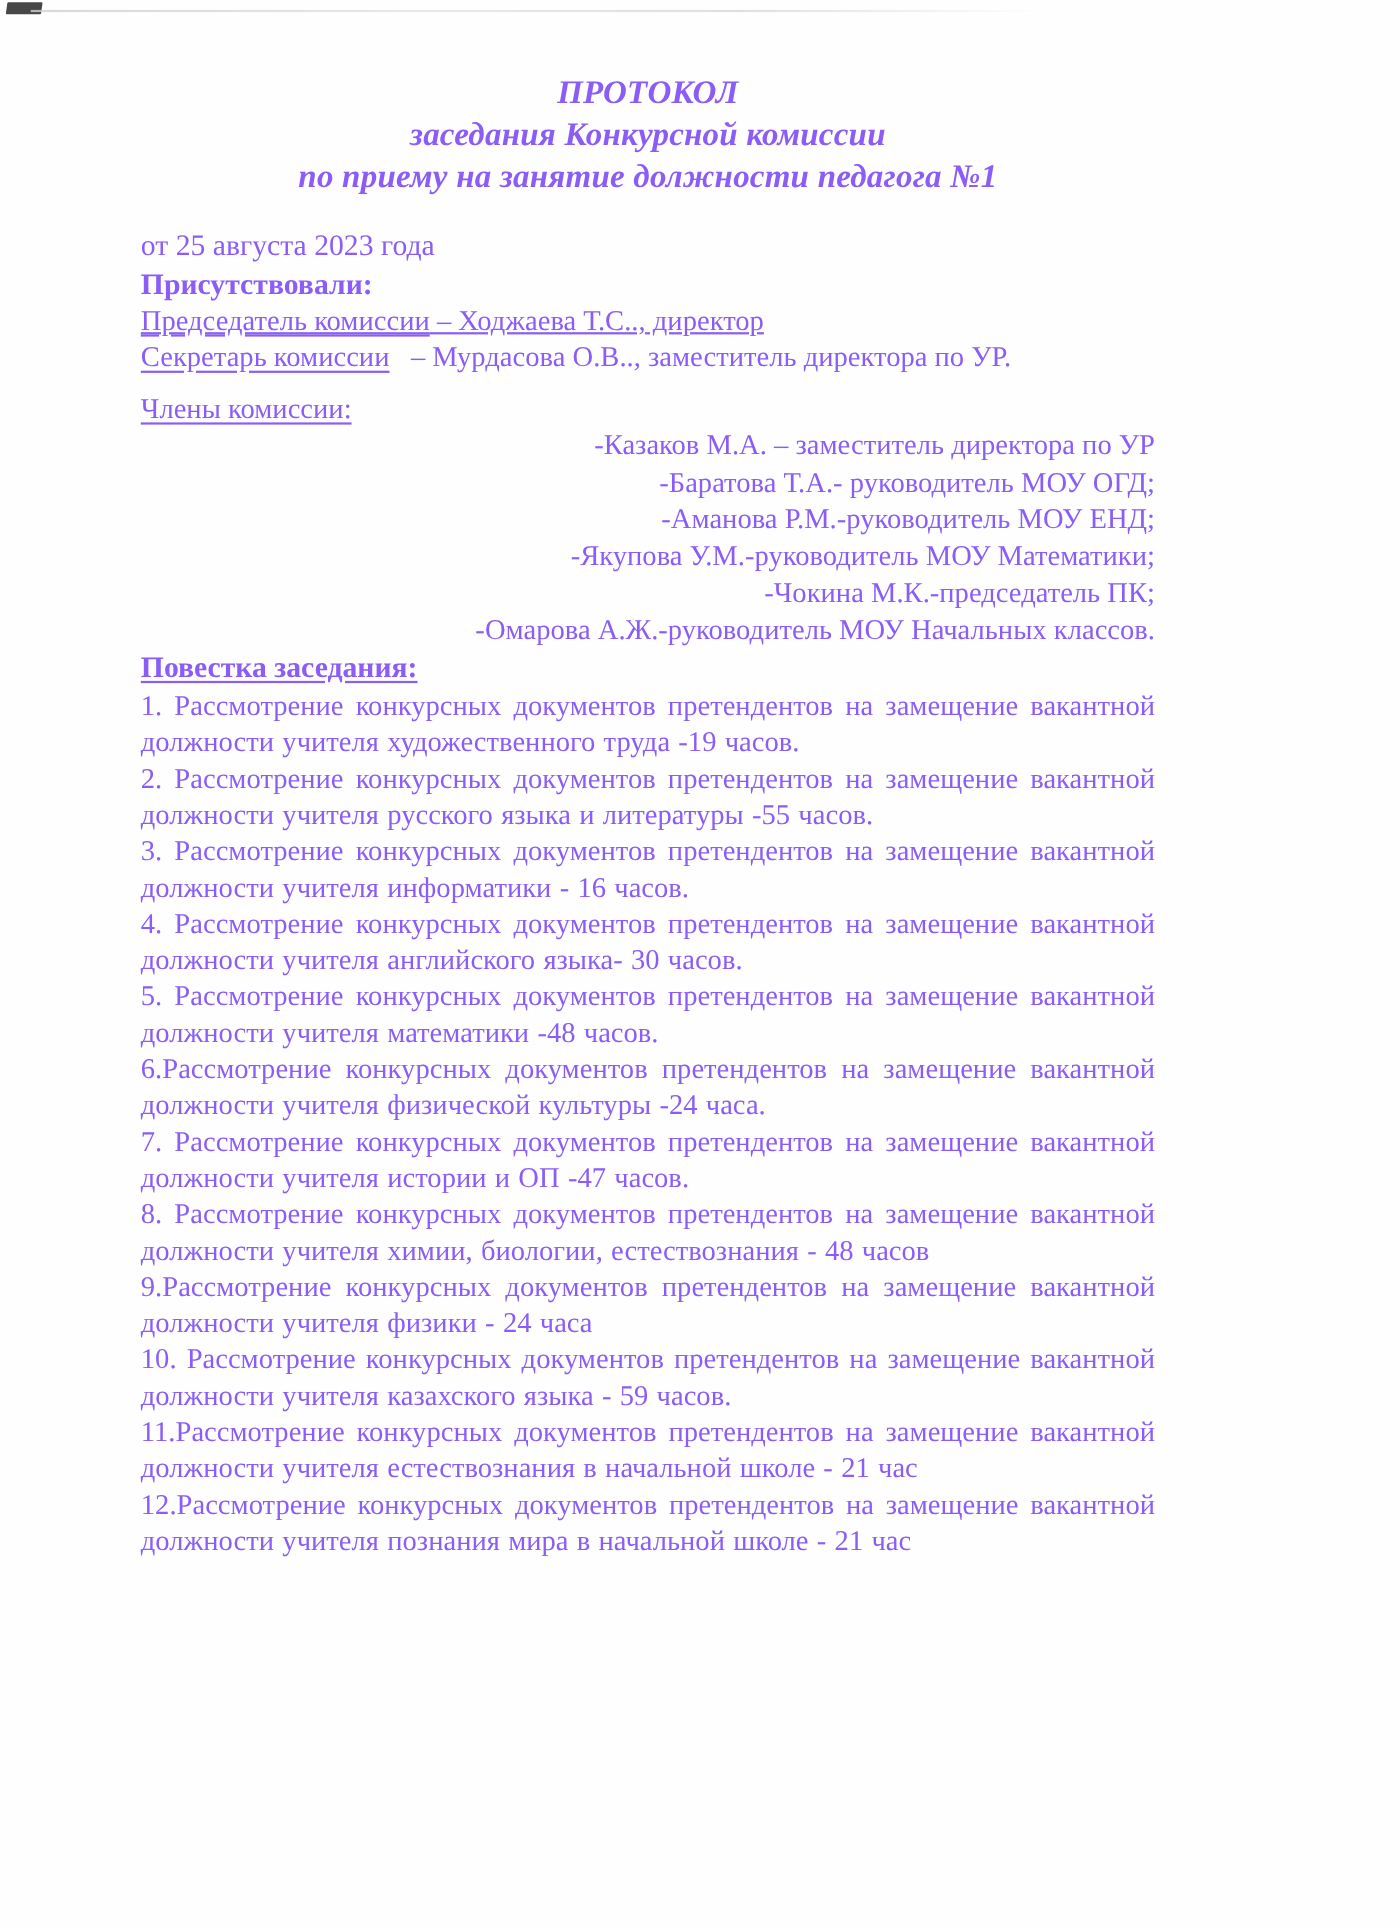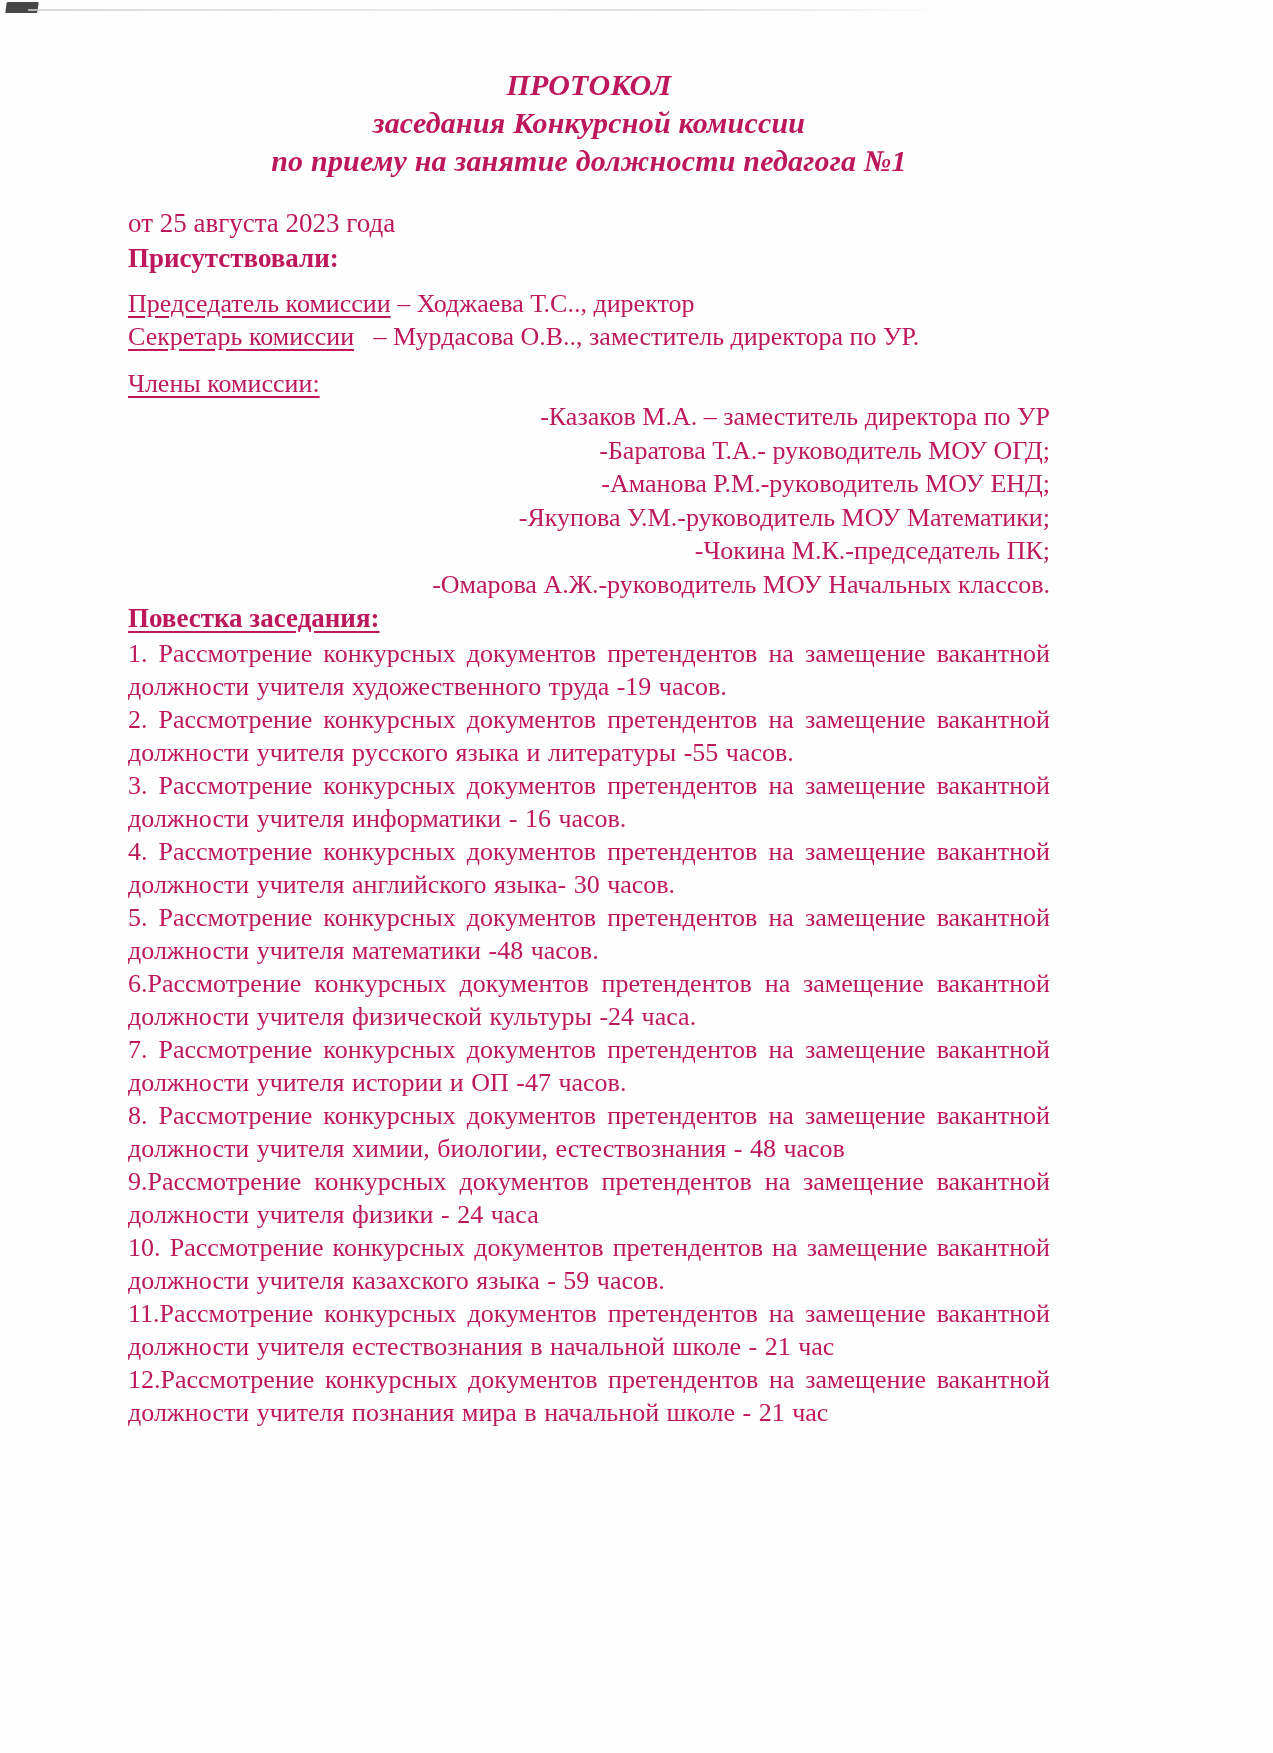--- a/index.html
+++ b/index.html
@@ -3,21 +3,21 @@
 <meta charset="utf-8">
 <style>
   * { margin: 0; padding: 0; box-sizing: border-box; }
   html, body { background: #ffffff; }
   .page {
     position: relative;
     width: 1273px;
     height: 1753px;
     background: #fefefe;
     font-family: "Liberation Serif", "DejaVu Serif", serif;
-    color: #be185d;
+    color: #8b5cf6;
     overflow: hidden;
   }
   
   .scan-mark {
     position: absolute; left: 6px; top: 2px;
     width: 32px; height: 11px;
     background: #474747; border-radius: 1px;
     transform: skewX(-8deg);
   }
   .scan-streak {
@@ -49,21 +49,21 @@
     font-weight: bold;
     font-size: 27px;
     line-height: 33px;
     margin-top: 3px;
   }
   .role-line {
     font-size: 26px;
     line-height: 33px;
     white-space: pre-wrap;
   }
-  .role-line:first-of-type { margin-top: 12px; }
+  .role-line:first-of-type { margin-top: 0; text-decoration: underline; }
   .u { text-decoration: underline; text-underline-offset: 4px; }
   .members-heading {
     font-size: 26px;
     line-height: 33px;
     margin-top: 14px;
   }
   ul.members { list-style: none; margin: 0; padding: 0 0 0 32px; }
   li.member { font-size: 26px; line-height: 33.5px; text-align: right; }
   li.member .dash { display: inline-block; width: 33px; }
   .agenda-heading {

